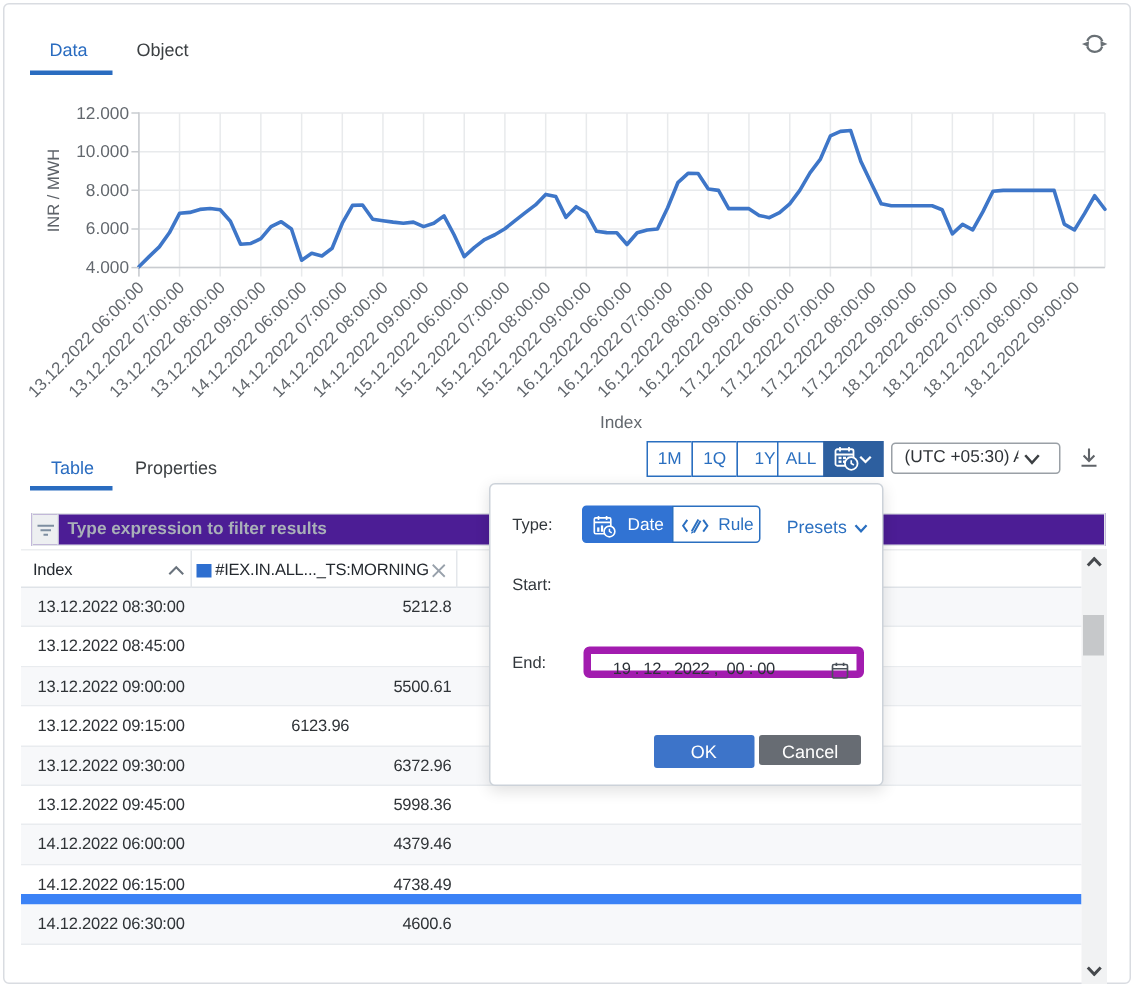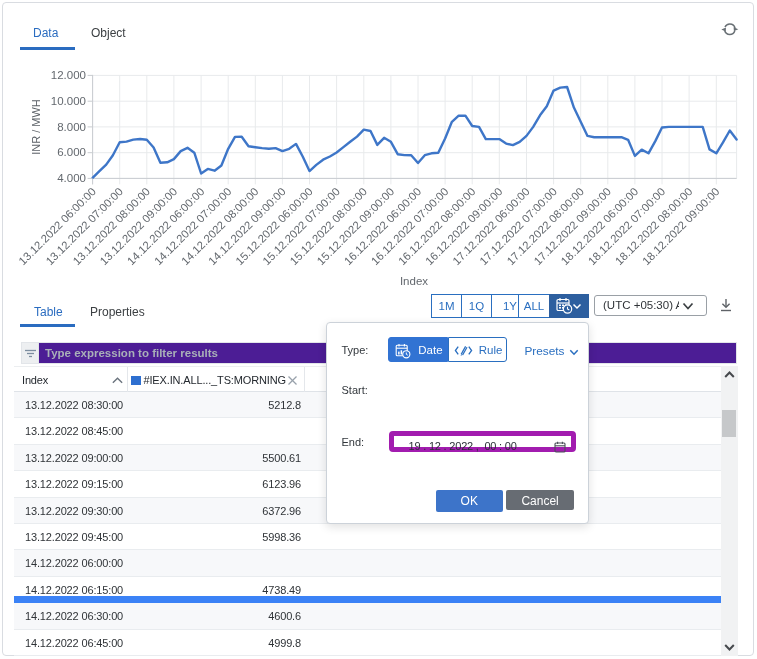--- a/index.html
+++ b/index.html
@@ -181,44 +181,41 @@
 </div>
 <div class="abs" style="left:14px; top:418.4px; width:706.5px; height:26.4px; background:#ffffff; border-bottom:1px solid #e9ecef; overflow:hidden;">
  <div class="abs rowtext" style="left:11px; top:7px;">13.12.2022 08:45:00</div>
 </div>
 <div class="abs" style="left:14px; top:444.8px; width:706.5px; height:26.4px; background:#f7f8fa; border-bottom:1px solid #e9ecef; overflow:hidden;">
  <div class="abs rowtext" style="left:11px; top:7px;">13.12.2022 09:00:00</div>
  <div class="abs rowtext" style="left:112px; top:7px; width:175px; text-align:right;">5500.61</div>
 </div>
 <div class="abs" style="left:14px; top:471.2px; width:706.5px; height:26.4px; background:#ffffff; border-bottom:1px solid #e9ecef; overflow:hidden;">
  <div class="abs rowtext" style="left:11px; top:7px;">13.12.2022 09:15:00</div>
- <div class="abs rowtext" style="left:112px; top:7px; width:175px; text-align:right;">6123.96</div>
+ <div class="abs rowtext" style="left:112px; top:7px; width:175px; text-align:center;">6123.96</div>
 </div>
 <div class="abs" style="left:14px; top:497.6px; width:706.5px; height:26.4px; background:#f7f8fa; border-bottom:1px solid #e9ecef; overflow:hidden;">
  <div class="abs rowtext" style="left:11px; top:7px;">13.12.2022 09:30:00</div>
  <div class="abs rowtext" style="left:112px; top:7px; width:175px; text-align:right;">6372.96</div>
 </div>
 <div class="abs" style="left:14px; top:524.0px; width:706.5px; height:26.4px; background:#ffffff; border-bottom:1px solid #e9ecef; overflow:hidden;">
  <div class="abs rowtext" style="left:11px; top:7px;">13.12.2022 09:45:00</div>
  <div class="abs rowtext" style="left:112px; top:7px; width:175px; text-align:right;">5998.36</div>
 </div>
 <div class="abs" style="left:14px; top:550.4px; width:706.5px; height:26.4px; background:#f7f8fa; border-bottom:1px solid #e9ecef; overflow:hidden;">
  <div class="abs rowtext" style="left:11px; top:7px;">14.12.2022 06:00:00</div>
+ <div class="abs rowtext" style="left:112px; top:7px; width:175px; text-align:right;">4379.46</div>
 </div>
 <div class="abs" style="left:14px; top:576.8px; width:706.5px; height:26.4px; background:#ffffff; border-bottom:7px solid #3b82f6; overflow:hidden;">
  <div class="abs rowtext" style="left:11px; top:7px;">14.12.2022 06:15:00</div>
  <div class="abs rowtext" style="left:112px; top:7px; width:175px; text-align:right;">4738.49</div>
 </div>
 <div class="abs" style="left:14px; top:603.2px; width:706.5px; height:26.4px; background:#f7f8fa; border-bottom:1px solid #e9ecef; overflow:hidden;">
  <div class="abs rowtext" style="left:11px; top:7px;">14.12.2022 06:30:00</div>
  <div class="abs rowtext" style="left:112px; top:7px; width:175px; text-align:right;">4600.6</div>
-</div>
-<div class="abs" style="left:14px; top:629.6px; width:706.5px; height:26.4px; background:#ffffff; border-bottom:1px solid #e9ecef; overflow:hidden;">
- <div class="abs rowtext" style="left:11px; top:7px;">14.12.2022 06:45:00</div>
- <div class="abs rowtext" style="left:112px; top:7px; width:175px; text-align:right;">4999.8</div>
 </div>
 
 <div class="abs" style="left:720.5px; top:366px; width:17px; height:289.5px; background:#f1f2f3;">
  <svg class="abs" style="left:3px; top:5px;" width="11" height="8" viewBox="0 0 11 8">
         <path d="M 1.2 6 L 5.5 1.5 L 9.8 6" stroke="#46494d" stroke-width="2" fill="none"></path>
       </svg>
  <svg class="abs" style="left:3px; bottom:5px;" width="11" height="8" viewBox="0 0 11 8">
         <path d="M 1.2 2 L 5.5 6.5 L 9.8 2" stroke="#46494d" stroke-width="2" fill="none"></path>
       </svg>
  <div class="abs" style="left:1.5px; top:44px; width:14px; height:27px; background:#c6c8ca;"></div>

